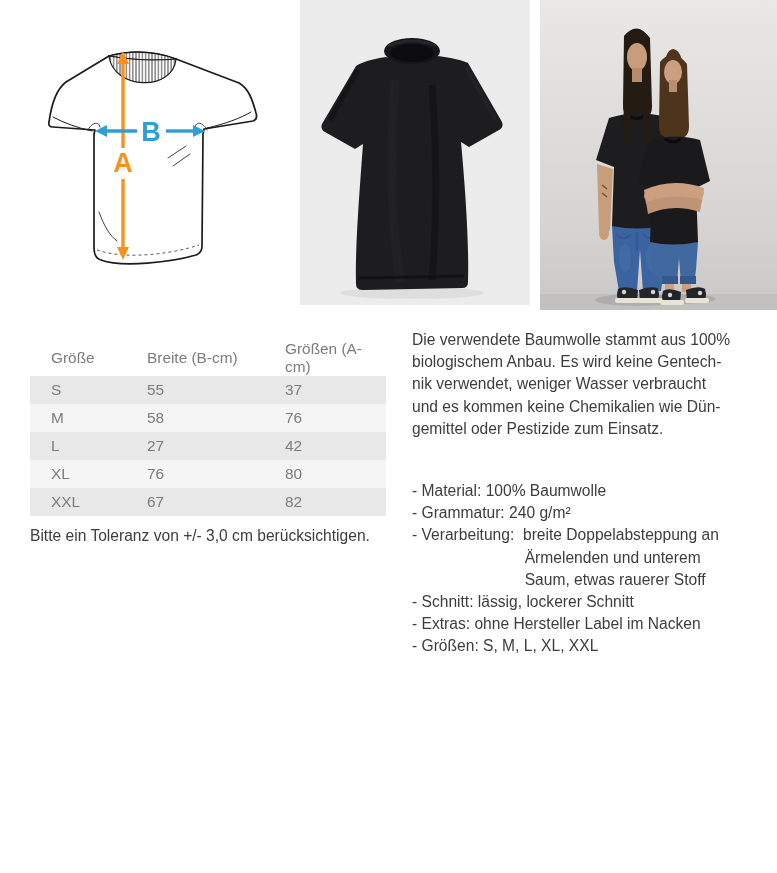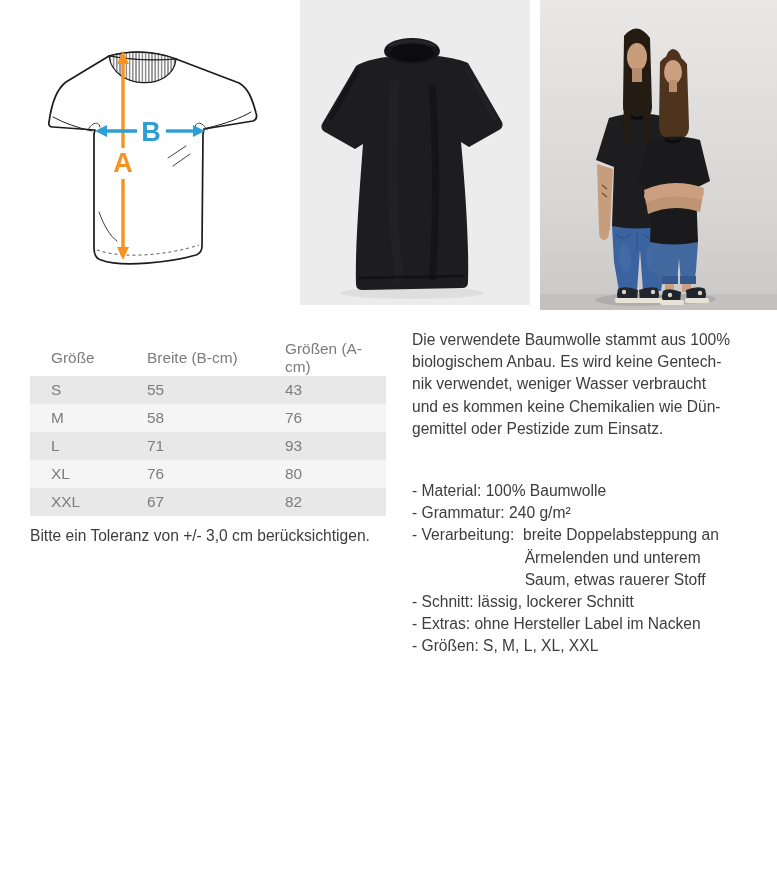--- a/index.html
+++ b/index.html
@@ -184,31 +184,31 @@
       <tr>
         <th class="c1">Größe</th>
         <th>Breite (B-cm)</th>
         <th>Größen (A-cm)</th>
       </tr>
     </thead>
     <tbody>
       <tr>
         <td class="c1">S</td>
         <td>55</td>
-        <td>43</td>
+        <td>37</td>
       </tr>
       <tr>
         <td class="c1">M</td>
         <td>58</td>
         <td>76</td>
       </tr>
       <tr>
         <td class="c1">L</td>
-        <td>71</td>
-        <td>93</td>
+        <td>27</td>
+        <td>42</td>
       </tr>
       <tr>
         <td class="c1">XL</td>
         <td>76</td>
         <td>80</td>
       </tr>
       <tr>
         <td class="c1">XXL</td>
         <td>67</td>
         <td>82</td>

